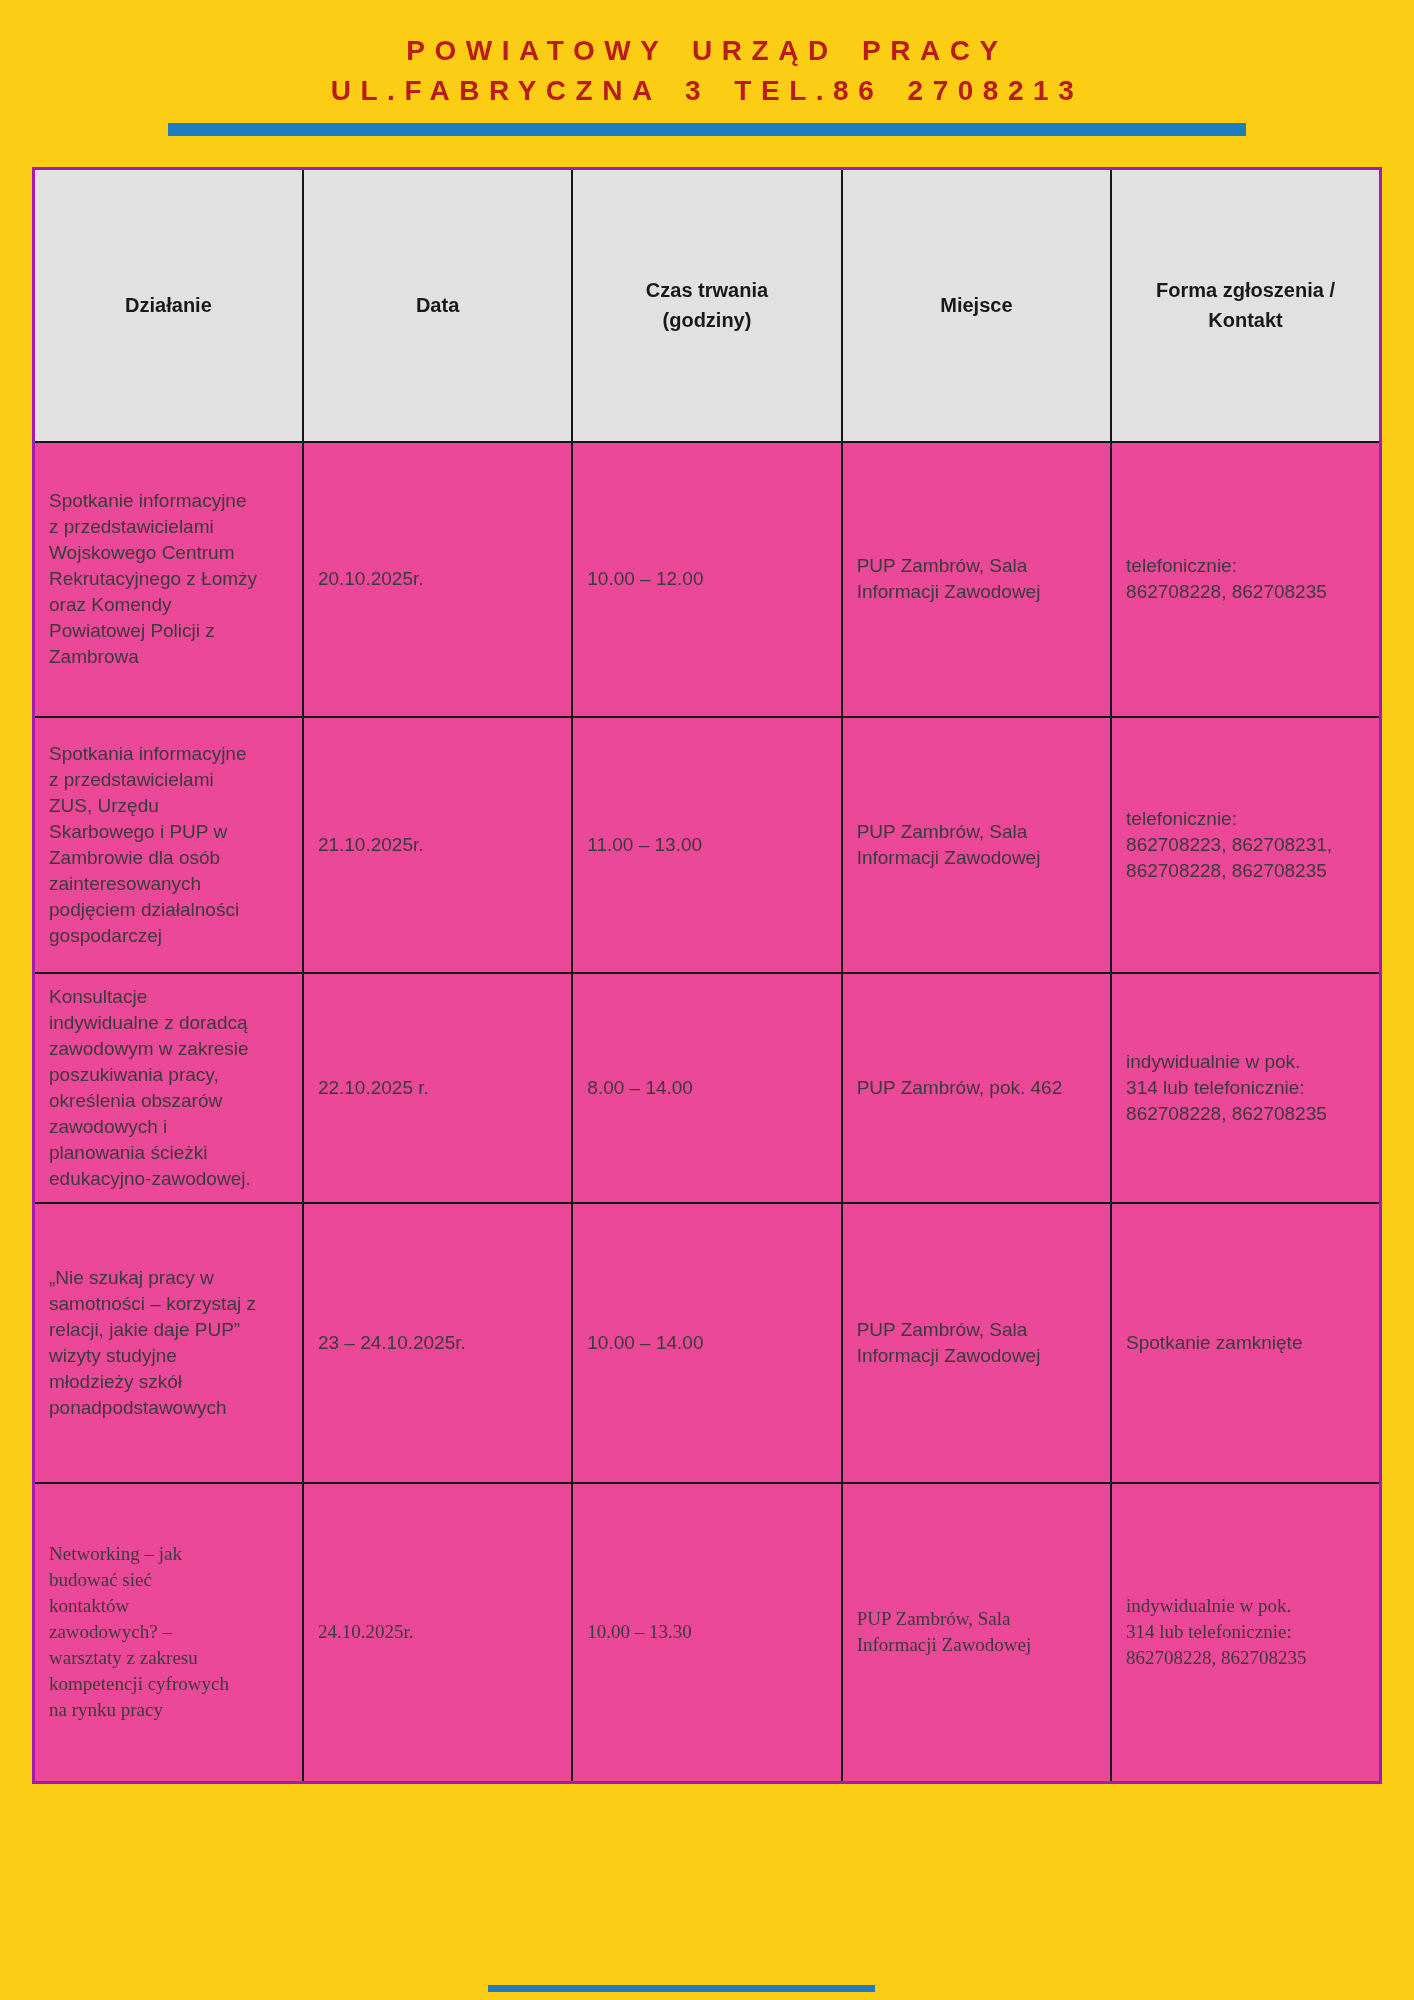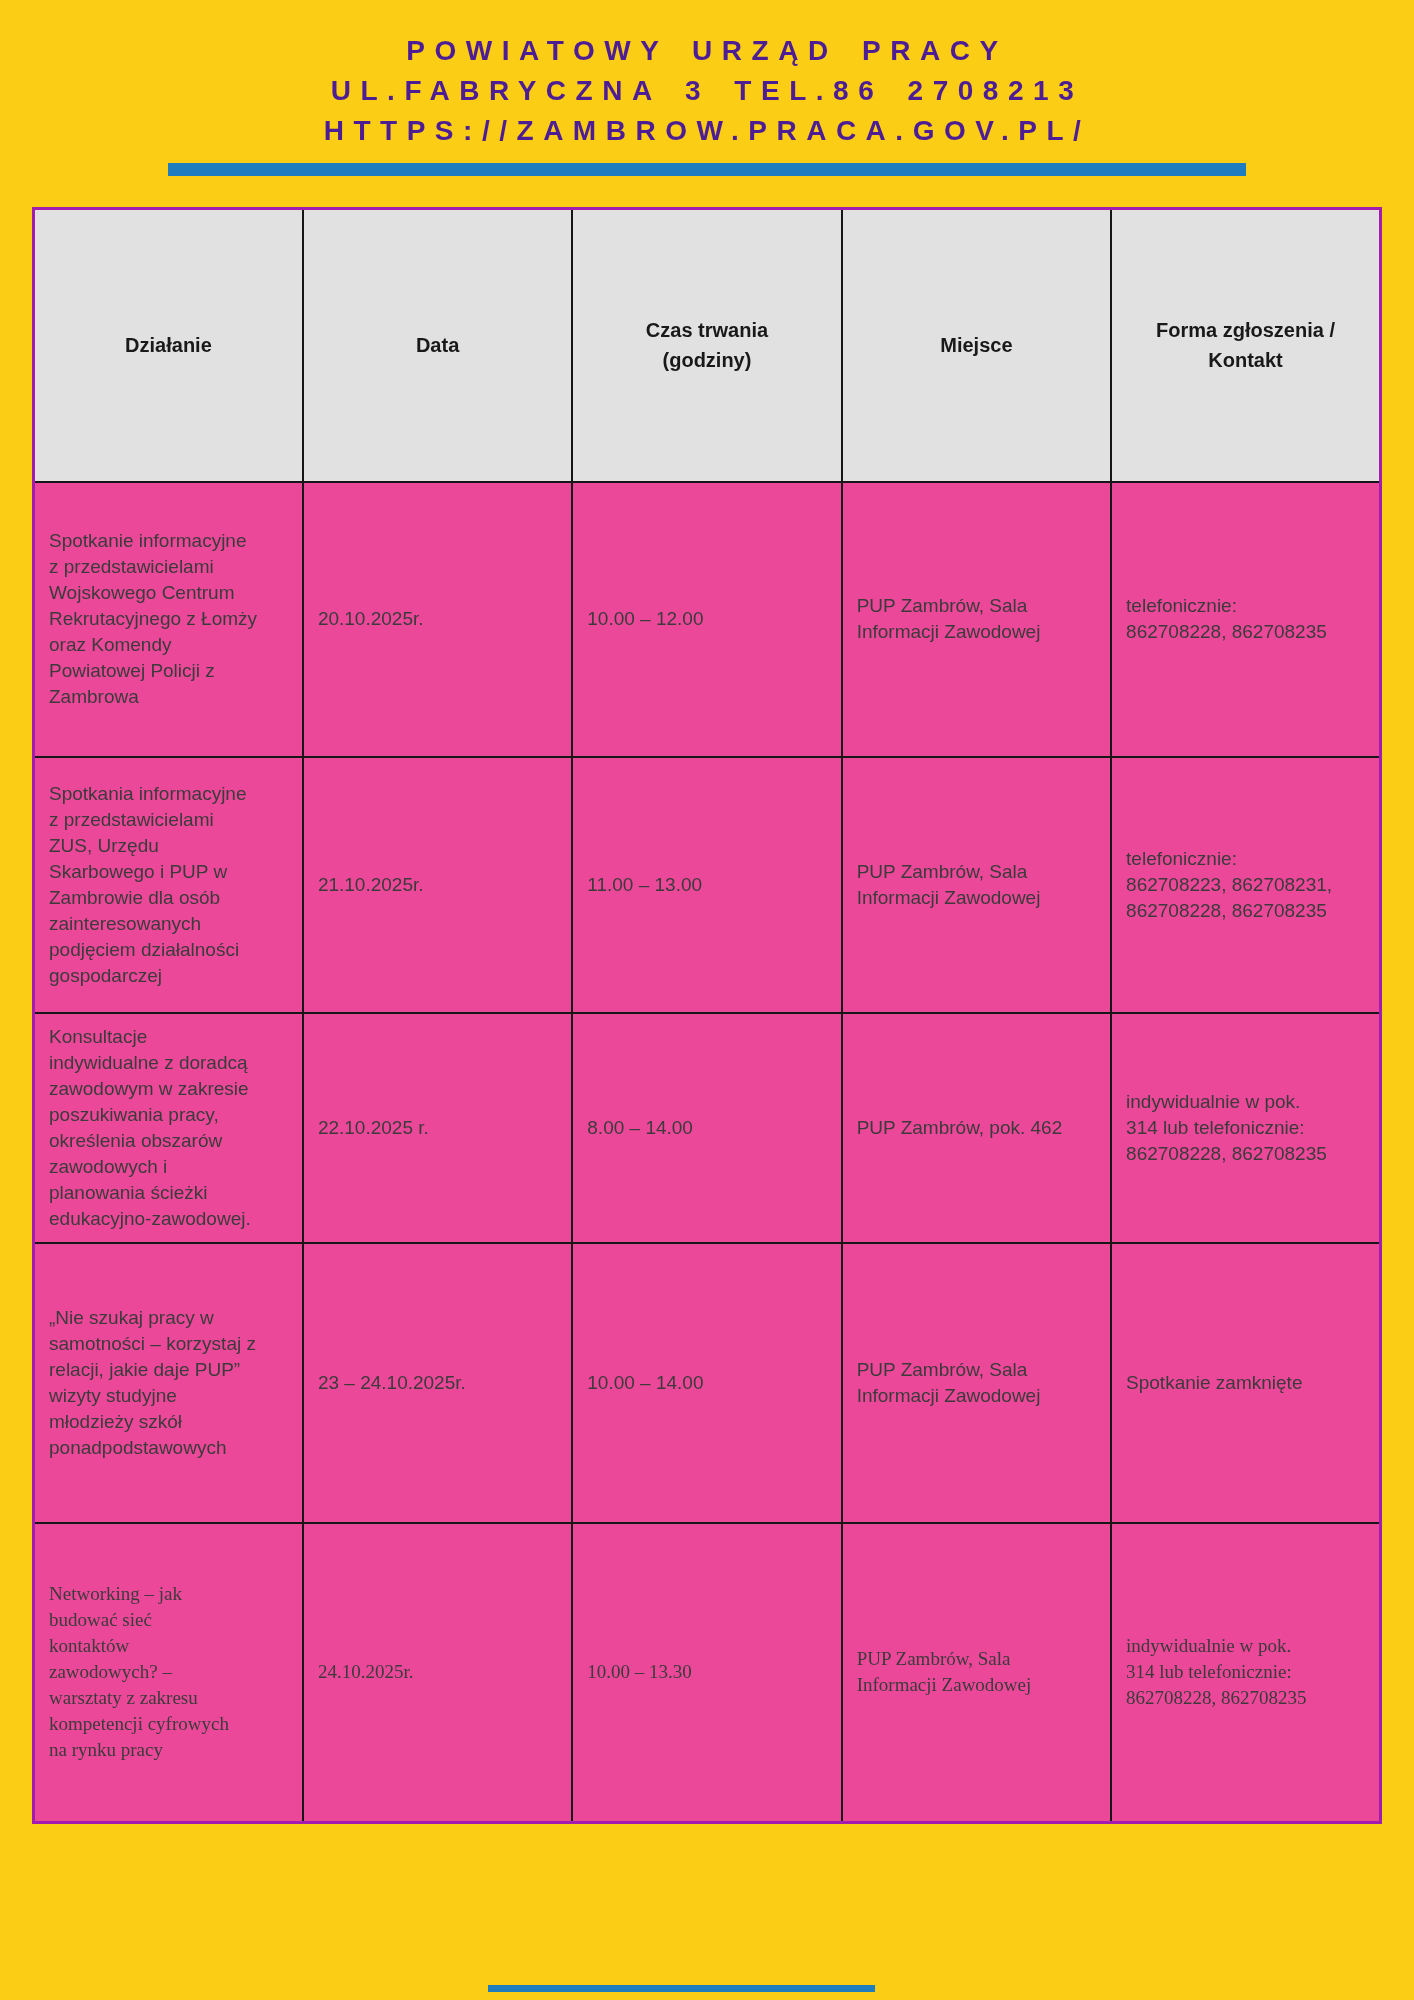--- a/index.html
+++ b/index.html
@@ -7,21 +7,21 @@
     position:relative;
     width:1414px;height:2000px;
     background:#FBCE15;
     font-family:"Liberation Sans","DejaVu Sans",sans-serif;
     overflow:hidden;
   }
   
   .masthead{
     padding-top:31px;
     text-align:center;
-    color:#4c1d95;
+    color:#b91c1c;
     font-weight:bold;
     font-size:28px;
     line-height:40px;
     letter-spacing:0.34em;
     word-spacing:0.25em;
   }
   .accent-bar{background:#1F7DBF;}
   .accent-bar.top{width:1078px;height:13px;margin:12px auto 0;}
   .accent-bar.bottom{position:absolute;left:488px;top:1985px;width:387px;height:7px;}
   
@@ -66,21 +66,20 @@
   tr.r5{height:300px;font-family:Liberation Serif, serif;}
 </style>
 </head>
 <body>
 
 <div class="page">
 
   <header class="masthead">
     <div class="masthead-line">POWIATOWY URZĄD PRACY</div>
     <div class="masthead-line">UL.FABRYCZNA 3 TEL.86 2708213</div>
-    <div class="masthead-line">HTTPS://ZAMBROW.PRACA.GOV.PL/</div>
   </header>
 
   <div class="accent-bar top"></div>
 
   <table class="schedule">
     <colgroup>
         <col>
         <col>
         <col>
         <col>

